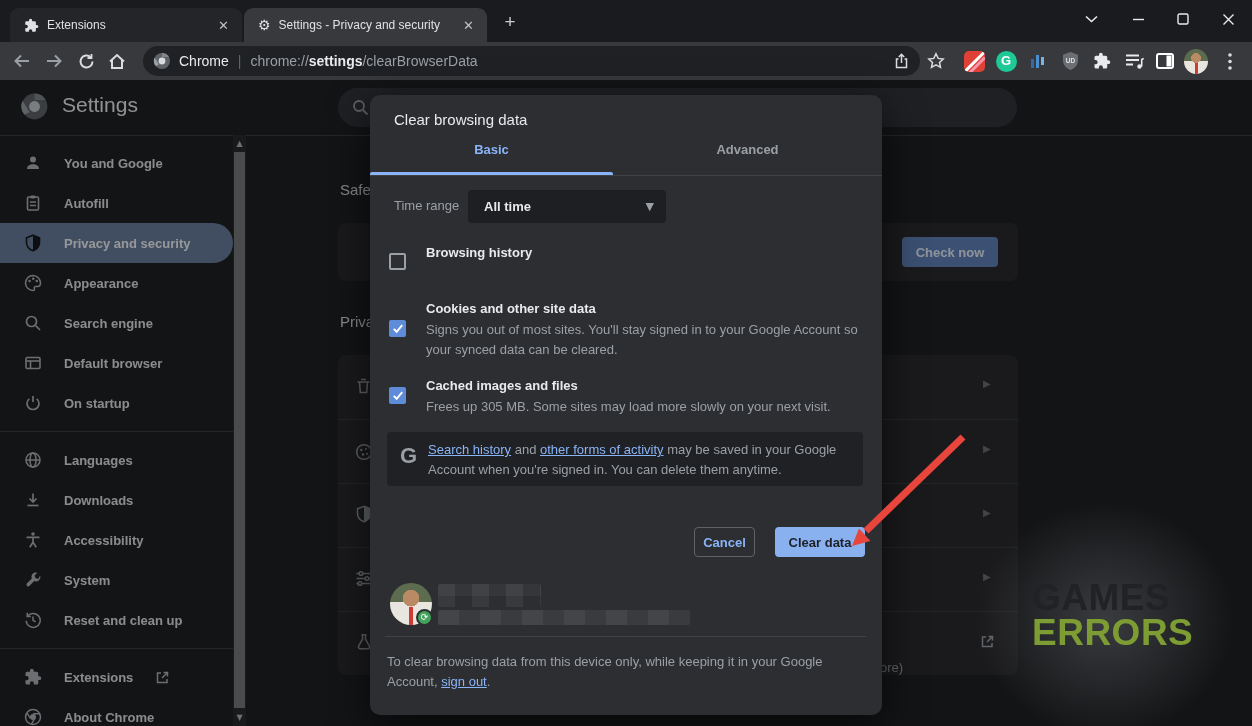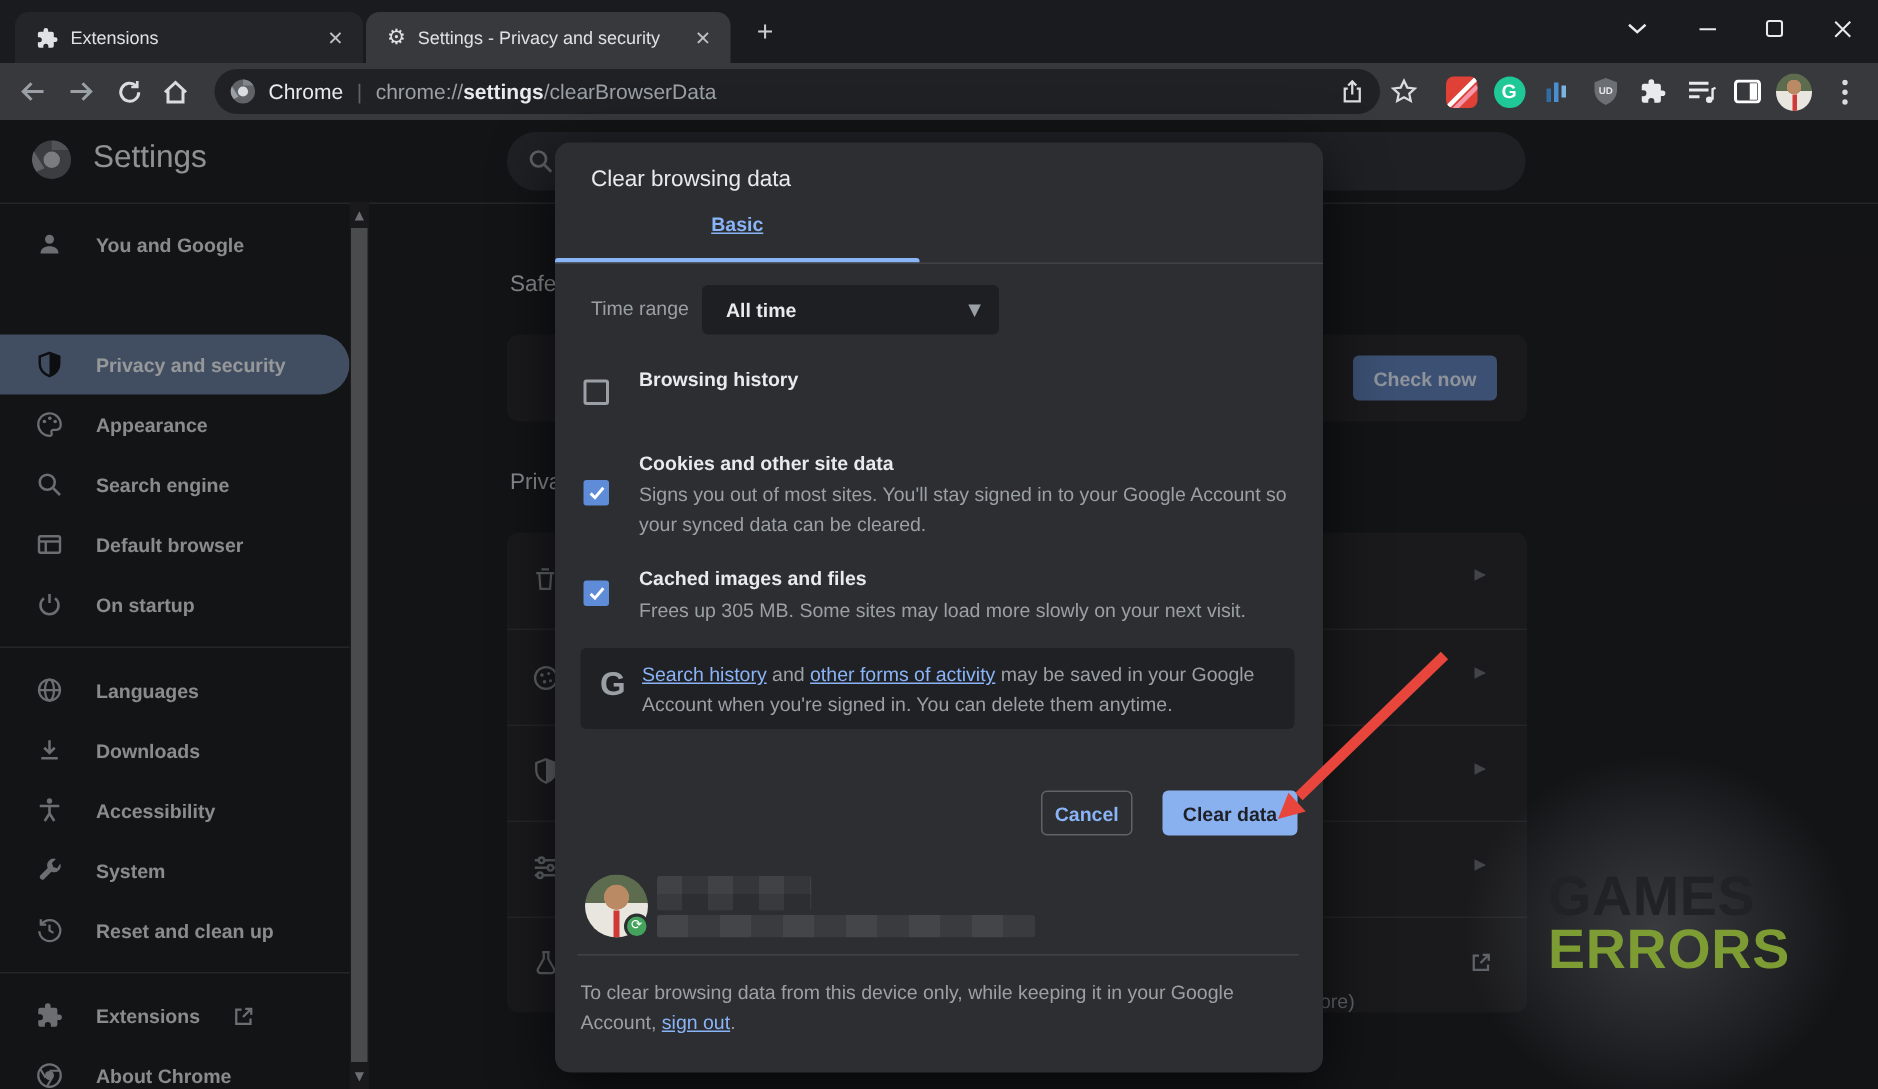--- a/index.html
+++ b/index.html
@@ -50,21 +50,21 @@
   
   .wm-glow{position:absolute;left:940px;top:470px;width:330px;height:300px;z-index:12;
     background:radial-gradient(closest-side,rgba(145,150,155,0.30),rgba(145,150,155,0.12) 48%,transparent 78%);}
   .wm{position:absolute;left:1032px;top:580px;z-index:13;line-height:35px;font-weight:800;font-size:37px;letter-spacing:0.5px;}
   .wm .l1{color:#202226;} .wm .l2{color:#7d9d34;}
 
   
   .dialog{position:absolute;left:370px;top:95px;width:512px;height:620px;background:#2d2e31;border-radius:10px;
     box-shadow:0 10px 40px rgba(0,0,0,0.65);z-index:20;}
   .dlg-title{position:absolute;left:24px;top:16px;font-size:15px;color:#e8eaed;}
-  .dlg-tab{position:absolute;top:47px;width:243px;height:26px;text-align:center;font-size:13px;font-weight:bold;text-decoration:underline;}
+  .dlg-tab{position:absolute;top:47px;width:243px;height:26px;text-align:center;font-size:13px;font-weight:bold;}
   .dlg-tab.on{left:0;color:#8ab4f8;} .dlg-tab.off{left:256px;color:#9aa0a6;}
   .tab-underline{position:absolute;left:0;top:77px;width:243px;height:3px;background:#8ab4f8;border-radius:2px 2px 0 0;}
   .dlg-div{position:absolute;left:0;top:80px;width:512px;height:1px;background:#404246;}
   .tr-label{position:absolute;left:24px;top:103px;font-size:13px;color:#9aa0a6;}
   .dropdown{position:absolute;left:98px;top:95px;width:198px;height:33px;background:#1d1f22;border-radius:4px;display:flex;align-items:center;padding:0 12px 0 16px;}
   .dd-val{flex:1;font-size:13px;font-weight:bold;color:#e8eaed;}
   .dd-caret{color:#9aa0a6;font-size:11px;font-family:"DejaVu Sans",sans-serif;}
   .opt-title{position:absolute;left:56px;font-size:13px;font-weight:bold;color:#e8eaed;}
   .opt-desc{position:absolute;left:56px;width:446px;font-size:13px;line-height:20px;color:#9aa0a6;}
   .cbox{position:absolute;left:19px;width:17px;height:17px;border-radius:2px;}
@@ -270,20 +270,30 @@
 
     <div class="nav-item" style="top:63px;">
       <span>
           <svg width="18" height="18" viewBox="0 0 18 18" fill="#aeb2b7">
             <circle cx="9" cy="5.5" r="3"></circle>
             <path d="M3 15c0-3.2 2.7-4.8 6-4.8s6 1.6 6 4.8Z"></path>
           </svg>
         </span>
       <span class="lbl">You and Google</span>
     </div>
+    <div class="nav-item" style="top:103px;">
+      <span>
+          <svg width="18" height="18" viewBox="0 0 18 18" fill="none" stroke="#aeb2b7" stroke-width="1.6">
+            <rect x="3.5" y="3" width="11" height="13" rx="1.2"></rect>
+            <rect x="6.5" y="1.5" width="5" height="3" rx="1" fill="#aeb2b7" stroke="none"></rect>
+            <path d="M6 8h6M6 11.5h6"></path>
+          </svg>
+        </span>
+      <span class="lbl">Autofill</span>
+    </div>
     <div class="nav-item sel" style="top:143px;">
       <span>
           <svg width="18" height="18" viewBox="0 0 18 18">
             <path d="M9 1.2 15.5 3.7V8.5c0 3.9-2.7 6.8-6.5 8.3C5.2 15.3 2.5 12.4 2.5 8.5V3.7Z" fill="none" stroke="#16181c" stroke-width="1.6"></path>
             <path d="M9 1.2 15.5 3.7V8.5c0 3.9-2.7 6.8-6.5 8.3Z" fill="#16181c"></path>
           </svg>
         </span>
       <span class="lbl" style="color:#f2f4f7;">Privacy and security</span>
     </div>
     <div class="nav-item" style="top:183px;">
@@ -472,20 +482,21 @@
   <div class="wm-glow"></div>
   <div class="wm">
     <div class="l1">GAMES</div>
     <div class="l2">ERRORS</div>
   </div>
 
   <div class="dialog">
     <div class="dlg-title">Clear browsing data</div>
 
     <div class="dlg-tab on">Basic</div>
+    <div class="dlg-tab off">Advanced</div>
     <div class="tab-underline"></div>
     <div class="dlg-div"></div>
 
     <div class="tr-label">Time range</div>
     <div class="dropdown">
       <span class="dd-val">All time</span>
       <span class="dd-caret">▼</span>
     </div>
 
     <div class="cbox empty" style="top:158px;"></div>

